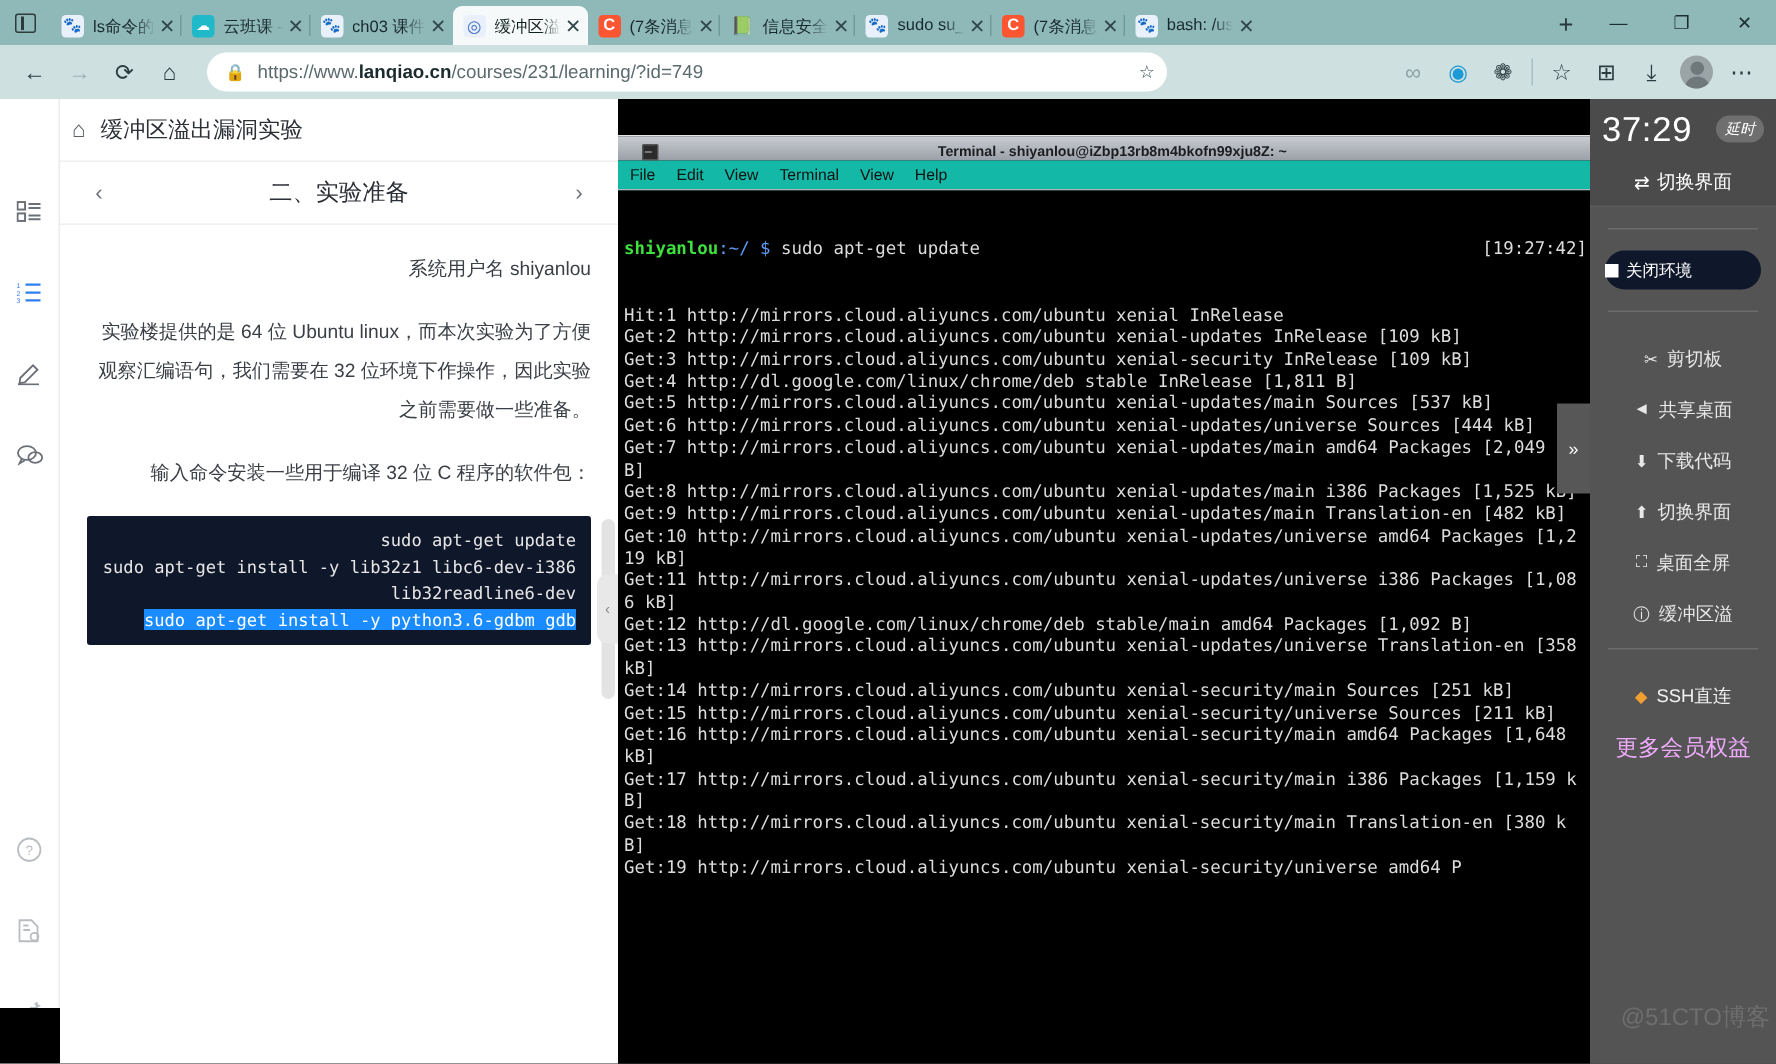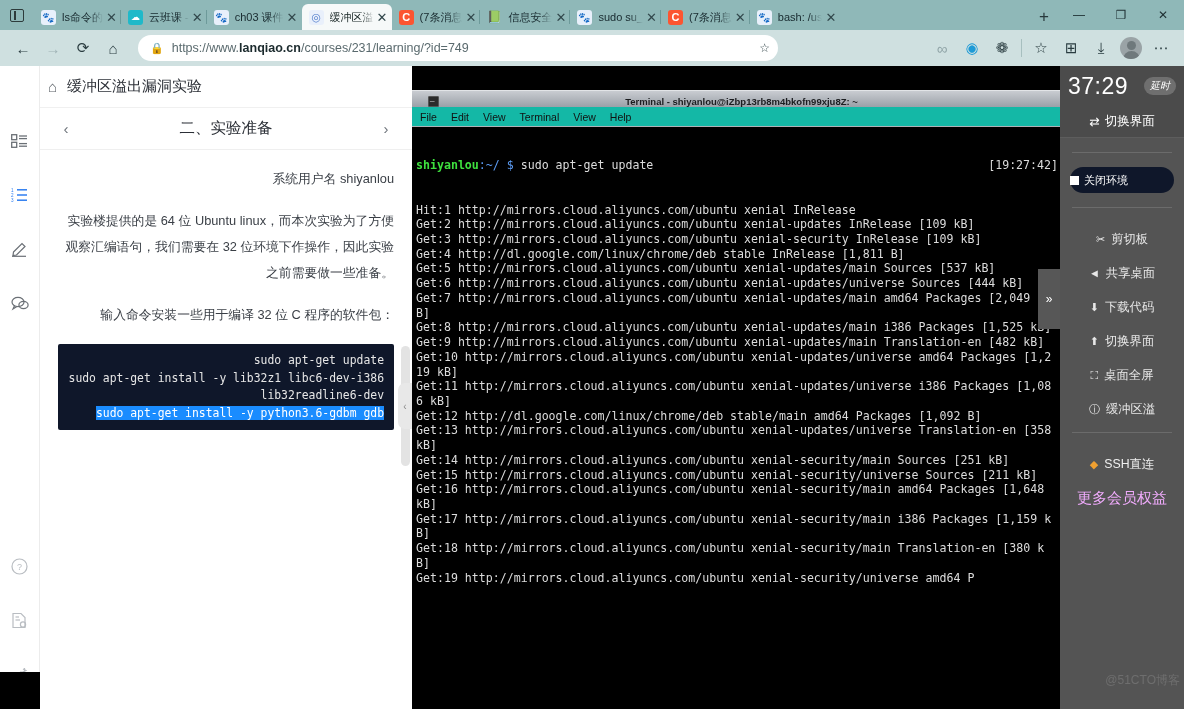--- a/index.html
+++ b/index.html
@@ -210,21 +210,21 @@
   .side-item {
     height: 34px; display: flex; align-items: center; justify-content: center;
     gap: 6px; color: #e8e8e8; font-size: 12.3px; cursor: pointer;
   }
   .side-item .ic { font-size: 11px; }
   .side-item.ssh { color: #f0f0f0; }
   .side-item.ssh .ic { color: #f0a030; }
   .side-item.vip { color: #f0abfc; font-size: 15px; }
 
   .watermark {
-    position: absolute; right: 4px; bottom: 20px; font-size: 12px; color: #6e6e6e;
+    position: absolute; right: 4px; bottom: 20px; font-size: 16px; color: #6e6e6e;
   }
   .bottom-black { position: absolute; left: 0; top: 672px; width: 1184px; height: 37px; background: #000; }
   .bottom-white { position: absolute; left: 40px; top: 672px; width: 372px; height: 37px; background:#fff; }
   .bottom-side { position: absolute; left: 1060px; top: 643px; width: 124px; height: 66px; background:#545454; }
 </style>
 </head>
 <body>
 
 <div id="app">
 

